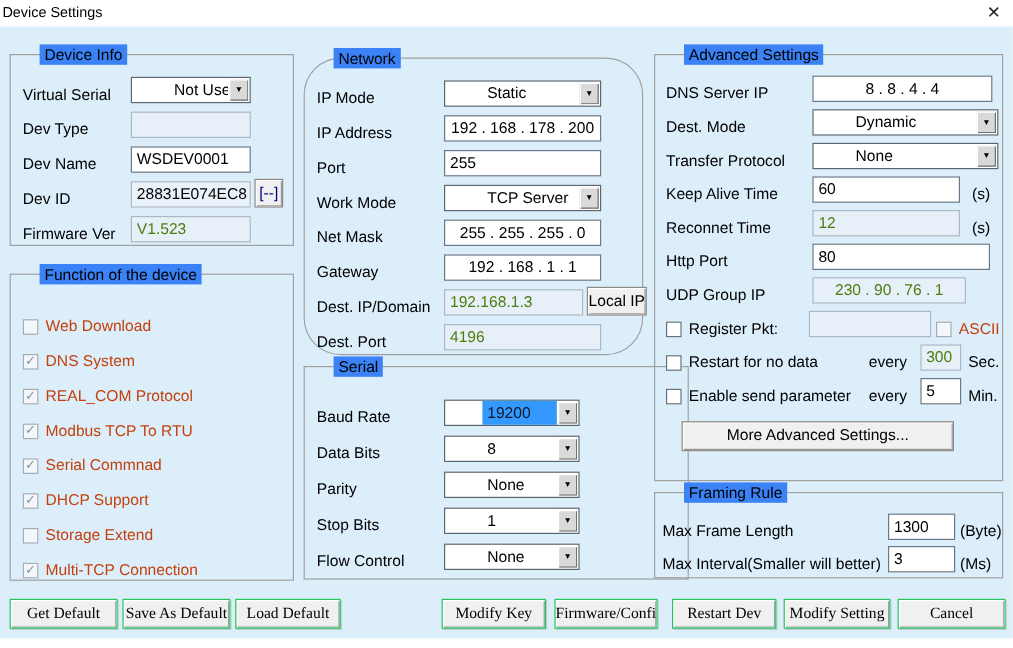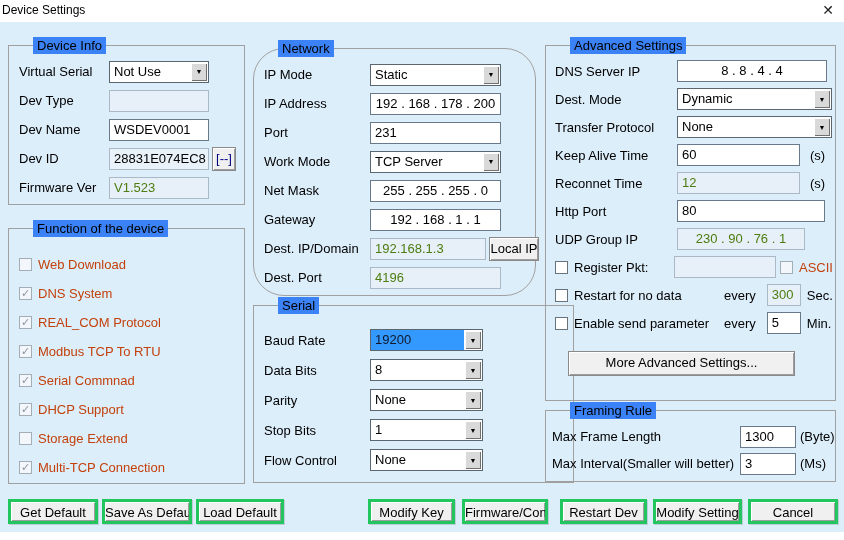--- a/index.html
+++ b/index.html
@@ -18,36 +18,36 @@
   .close { position:absolute; right:7px; top:2px; font-size:14px; color:#222; cursor:default; padding:0 3px; }
 
   
   .dlg-body { position:absolute; top:22px; left:0; width:844px; height:510px; background:#ddeefb; }
 
   
   .group { position:absolute; border:1px solid #a0a0a0; box-sizing:border-box; }
   .glabel { position:absolute; top:-9px; left:24px; background:#3b82f6; padding:0 4px; line-height:17px; white-space:nowrap; }
 
   
-  .row { display:flex; align-items:center; padding-left:10px; box-sizing:border-box; }
+  .row { display:flex; align-items:flex-end; padding-left:10px; box-sizing:border-box; }
   .lbl { white-space:nowrap; overflow:hidden; flex:none; }
 
   
   .tfield {
     box-sizing:border-box; height:22px; padding:2px 4px 0 4px;
     background:#fff; border:1px solid #69798a; color:#000;
     white-space:nowrap; overflow:hidden; flex:none;
   }
   .tfield.center { text-align:center; }
   .tfield.dis { background:#e7f0f8; border-color:#aab9c5; color:#4d7c0f; }
   .tfield.ro  { background:#eaf2f9; border-color:#aab9c5; color:#000; }
 
   
   .combo { display:flex; box-sizing:border-box; height:22px; background:#fff; border:1px solid #5b6770; flex:none; }
-  .combo .ctxt { flex:1; padding:2px 2px 0 4px; white-space:nowrap; overflow:hidden; }
+  .combo .ctxt { flex:1; padding:2px 2px 0 4px; white-space:nowrap; overflow:hidden;margin-left:31px; }
   .combo.sel .ctxt { background:#3399ff; color:#0f172a; }
   .combo .carw {
     width:16px; margin:1px; flex:none; background:#d9d9d9;
     box-shadow: inset 1px 1px 0 #ffffff, inset -1px -1px 0 #707070;
     display:flex; align-items:center; justify-content:center;
     font-size:7px; color:#000;
   }
 
   
   .cb {
@@ -55,23 +55,23 @@
     border:1px solid #66727c; background:#fff;
     font-size:11px; line-height:11px; text-align:center; color:#000;
   }
   .cb.dis { border-color:#a3adb6; background:#f3f7fb; color:#8d959c; }
   .cbl { margin-left:6px; white-space:nowrap; overflow:hidden; }
   .graytext { color:#c2410c; }
 
   
   .btn {
     position:absolute; height:25px; box-sizing:border-box;
-    background:#f0f0f0; border:3px solid #22c55e;
+    background:#f0f0f0; border:1px solid #22c55e;
     box-shadow: inset 1px 1px 0 #ffffff, inset -1px -1px 0 #9d9d9d, 1px 1px 0 #bfcddb;
-    text-align:center; line-height:22px; white-space:nowrap; overflow:hidden;
+    text-align:center; line-height:22px; white-space:nowrap; overflow:hidden;font-family:Liberation Serif, serif;
   }
   .sbtn {
     position:static; flex:none; box-sizing:border-box;
     background:#f0f0f0; border:1px solid #8a8a8a;
     box-shadow: inset 1px 1px 0 #ffffff, inset -1px -1px 0 #9d9d9d;
     text-align:center; white-space:nowrap; overflow:hidden;
   }
 
   
   #g-devinfo  { left:8px;   top:23px;  width:237px; height:160px; }
@@ -219,21 +219,21 @@
           <span class="ctxt">Static</span>
           <span class="carw">▼</span>
         </div>
       </div>
       <div class="row">
         <span class="lbl">IP Address</span>
         <div class="tfield center w157">192 . 168 . 178 . 200</div>
       </div>
       <div class="row">
         <span class="lbl">Port</span>
-        <div class="tfield w157">231</div>
+        <div class="tfield w157">255</div>
       </div>
       <div class="row">
         <span class="lbl">Work Mode</span>
         <div class="combo w157">
           <span class="ctxt">TCP Server</span>
           <span class="carw">▼</span>
         </div>
       </div>
       <div class="row">
         <span class="lbl">Net Mask</span>

